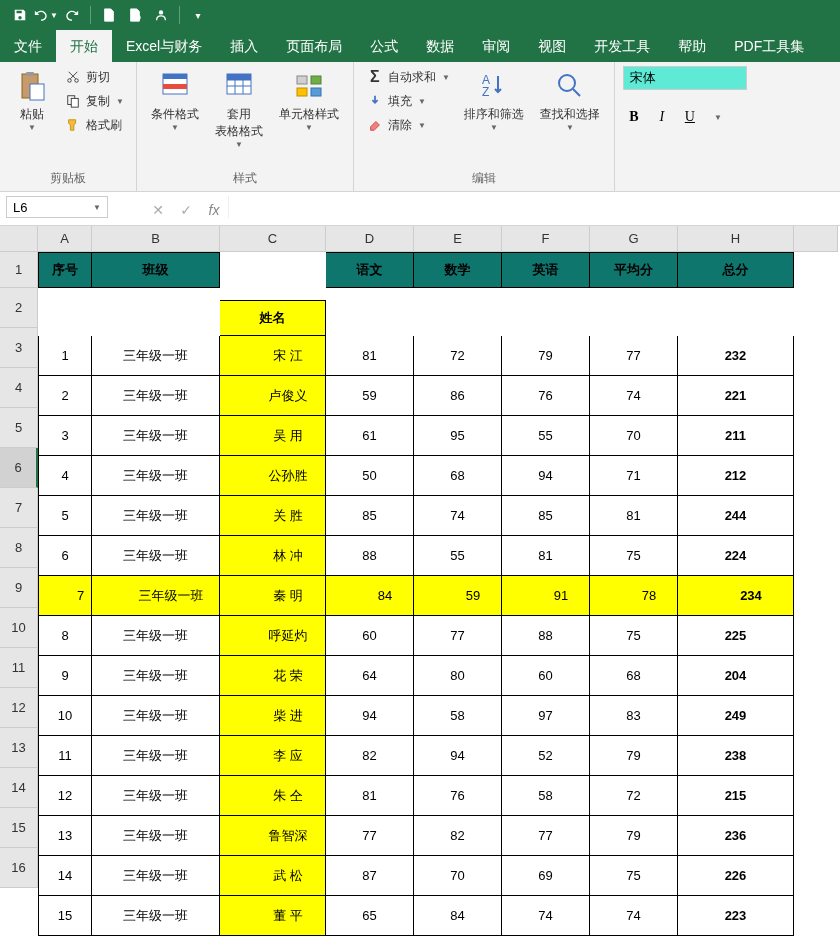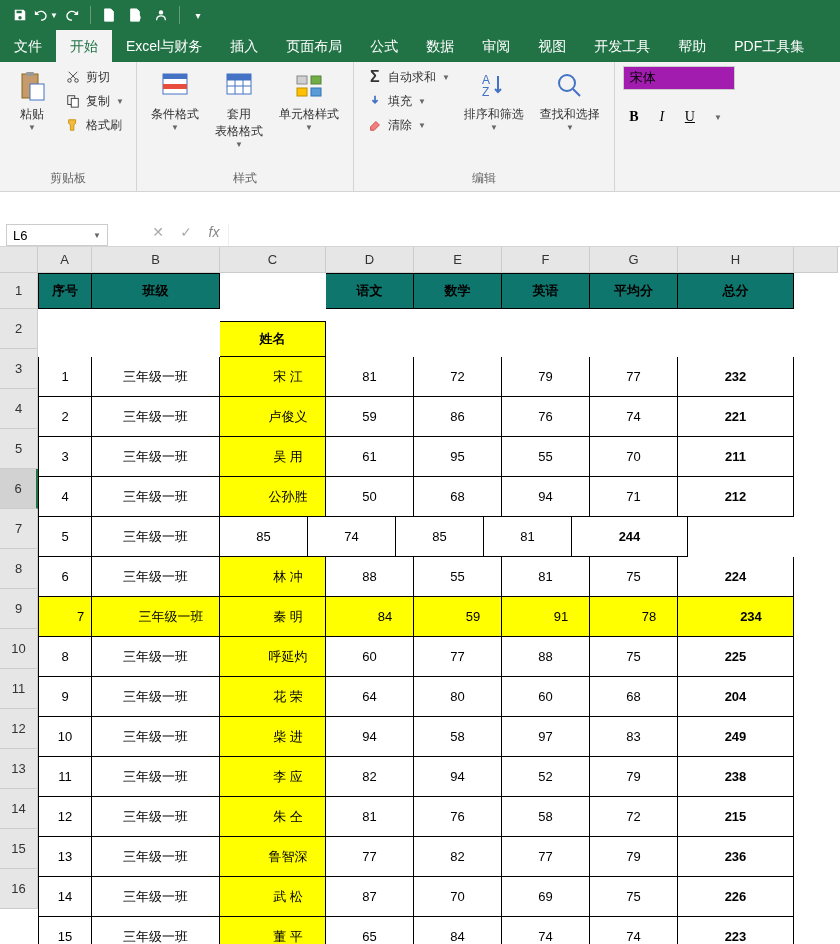--- a/index.html
+++ b/index.html
@@ -21,29 +21,29 @@
 .ribbon { background: #f3f3f3; height: 130px; display: flex; border-bottom: 1px solid #d4d4d4; }
 .ribbon-group { border-right: 1px solid #d4d4d4; padding: 4px 8px 2px; display: flex; flex-direction: column; justify-content: space-between; }
 .ribbon-group-label { text-align: center; font-size: 12px; color: #666; padding: 2px 0; }
 .ribbon-group-content { flex: 1; display: flex; align-items: flex-start; gap: 4px; }
 .ribbon-btn-big { display: flex; flex-direction: column; align-items: center; justify-content: center; padding: 2px 6px; cursor: pointer; font-size: 12px; color: #333; }
 .ribbon-btn-big .icon-box { width: 36px; height: 36px; display: flex; align-items: center; justify-content: center; margin-bottom: 2px; }
 .ribbon-btn-small { display: flex; align-items: center; gap: 4px; font-size: 12px; color: #333; padding: 2px 4px; cursor: pointer; }
 .ribbon-btn-small .icon-box { width: 18px; height: 18px; display: flex; align-items: center; justify-content: center; }
 .ribbon-btn-small .drop { font-size: 8px; color: #666; margin-left: 2px; }
 .ribbon-col { display: flex; flex-direction: column; gap: 2px; }
-.font-name-box { border: 1px solid #ccc; background: #a21caf; padding: 2px 6px; font-size: 13px; width: 112px; height: 24px; display: flex; align-items: center; }
+.font-name-box { border: 1px solid #ccc; background: #5eead4; padding: 2px 6px; font-size: 13px; width: 124px; height: 24px; display: flex; align-items: center; }
 .font-btns { display: flex; gap: 6px; margin-top: 12px; }
 .font-btn { width: 22px; height: 22px; display: flex; align-items: center; justify-content: center; font-size: 14px; cursor: pointer; font-family: "Times New Roman", serif; }
 .font-btn.bold { font-weight: bold; }
 .font-btn.italic { font-style: italic; }
 .font-btn.underline { text-decoration: underline; }
 
 
-.formula-bar { height: 30px; display: flex; align-items: flex-end; border-bottom: 1px solid #d4d4d4; background: #fff; margin-top: 25px; }
+.formula-bar { height: 30px; display: flex; align-items: flex-start; border-bottom: 1px solid #d4d4d4; background: #fff; margin-top: 4px; }
 .name-box { width: 102px; border: 1px solid #ccc; height: 22px; margin: 0 6px; padding: 0 6px; font-size: 13px; display: flex; align-items: center; justify-content: space-between; }
 .name-box .drop { font-size: 8px; color: #666; }
 .fb-btn { width: 28px; height: 28px; display: flex; align-items: center; justify-content: center; color: #aaa; font-size: 14px; cursor: pointer; }
 .fb-fx { font-style: italic; color: #888; }
 
 
 .sheet-area { display: flex; height: 720px; }
 .corner { width: 38px; height: 26px; background: #e6e6e6; border-right: 1px solid #ccc; border-bottom: 1px solid #ccc; }
 .row-headers { width: 38px; }
 .row-header { height: 40px; background: #e6e6e6; border-right: 1px solid #ccc; border-bottom: 1px solid #ccc; display: flex; align-items: center; justify-content: center; font-size: 13px; color: #333; }
@@ -380,20 +380,21 @@
           <div class="cell w-c yellow">公孙胜</div>
           <div class="cell w-d">50</div>
           <div class="cell w-e">68</div>
           <div class="cell w-f">94</div>
           <div class="cell w-g">71</div>
           <div class="cell w-h bold">212</div>
         </div>
         <div class="grid-row">
           <div class="cell w-a col-a">5</div>
           <div class="cell w-b">三年级一班</div>
+          <div class="cell w-c yellow">关   胜</div>
           <div class="cell w-d">85</div>
           <div class="cell w-e">74</div>
           <div class="cell w-f">85</div>
           <div class="cell w-g">81</div>
           <div class="cell w-h bold">244</div>
         </div>
         <div class="grid-row">
           <div class="cell w-a col-a">6</div>
           <div class="cell w-b">三年级一班</div>
           <div class="cell w-c yellow">林   冲</div>

